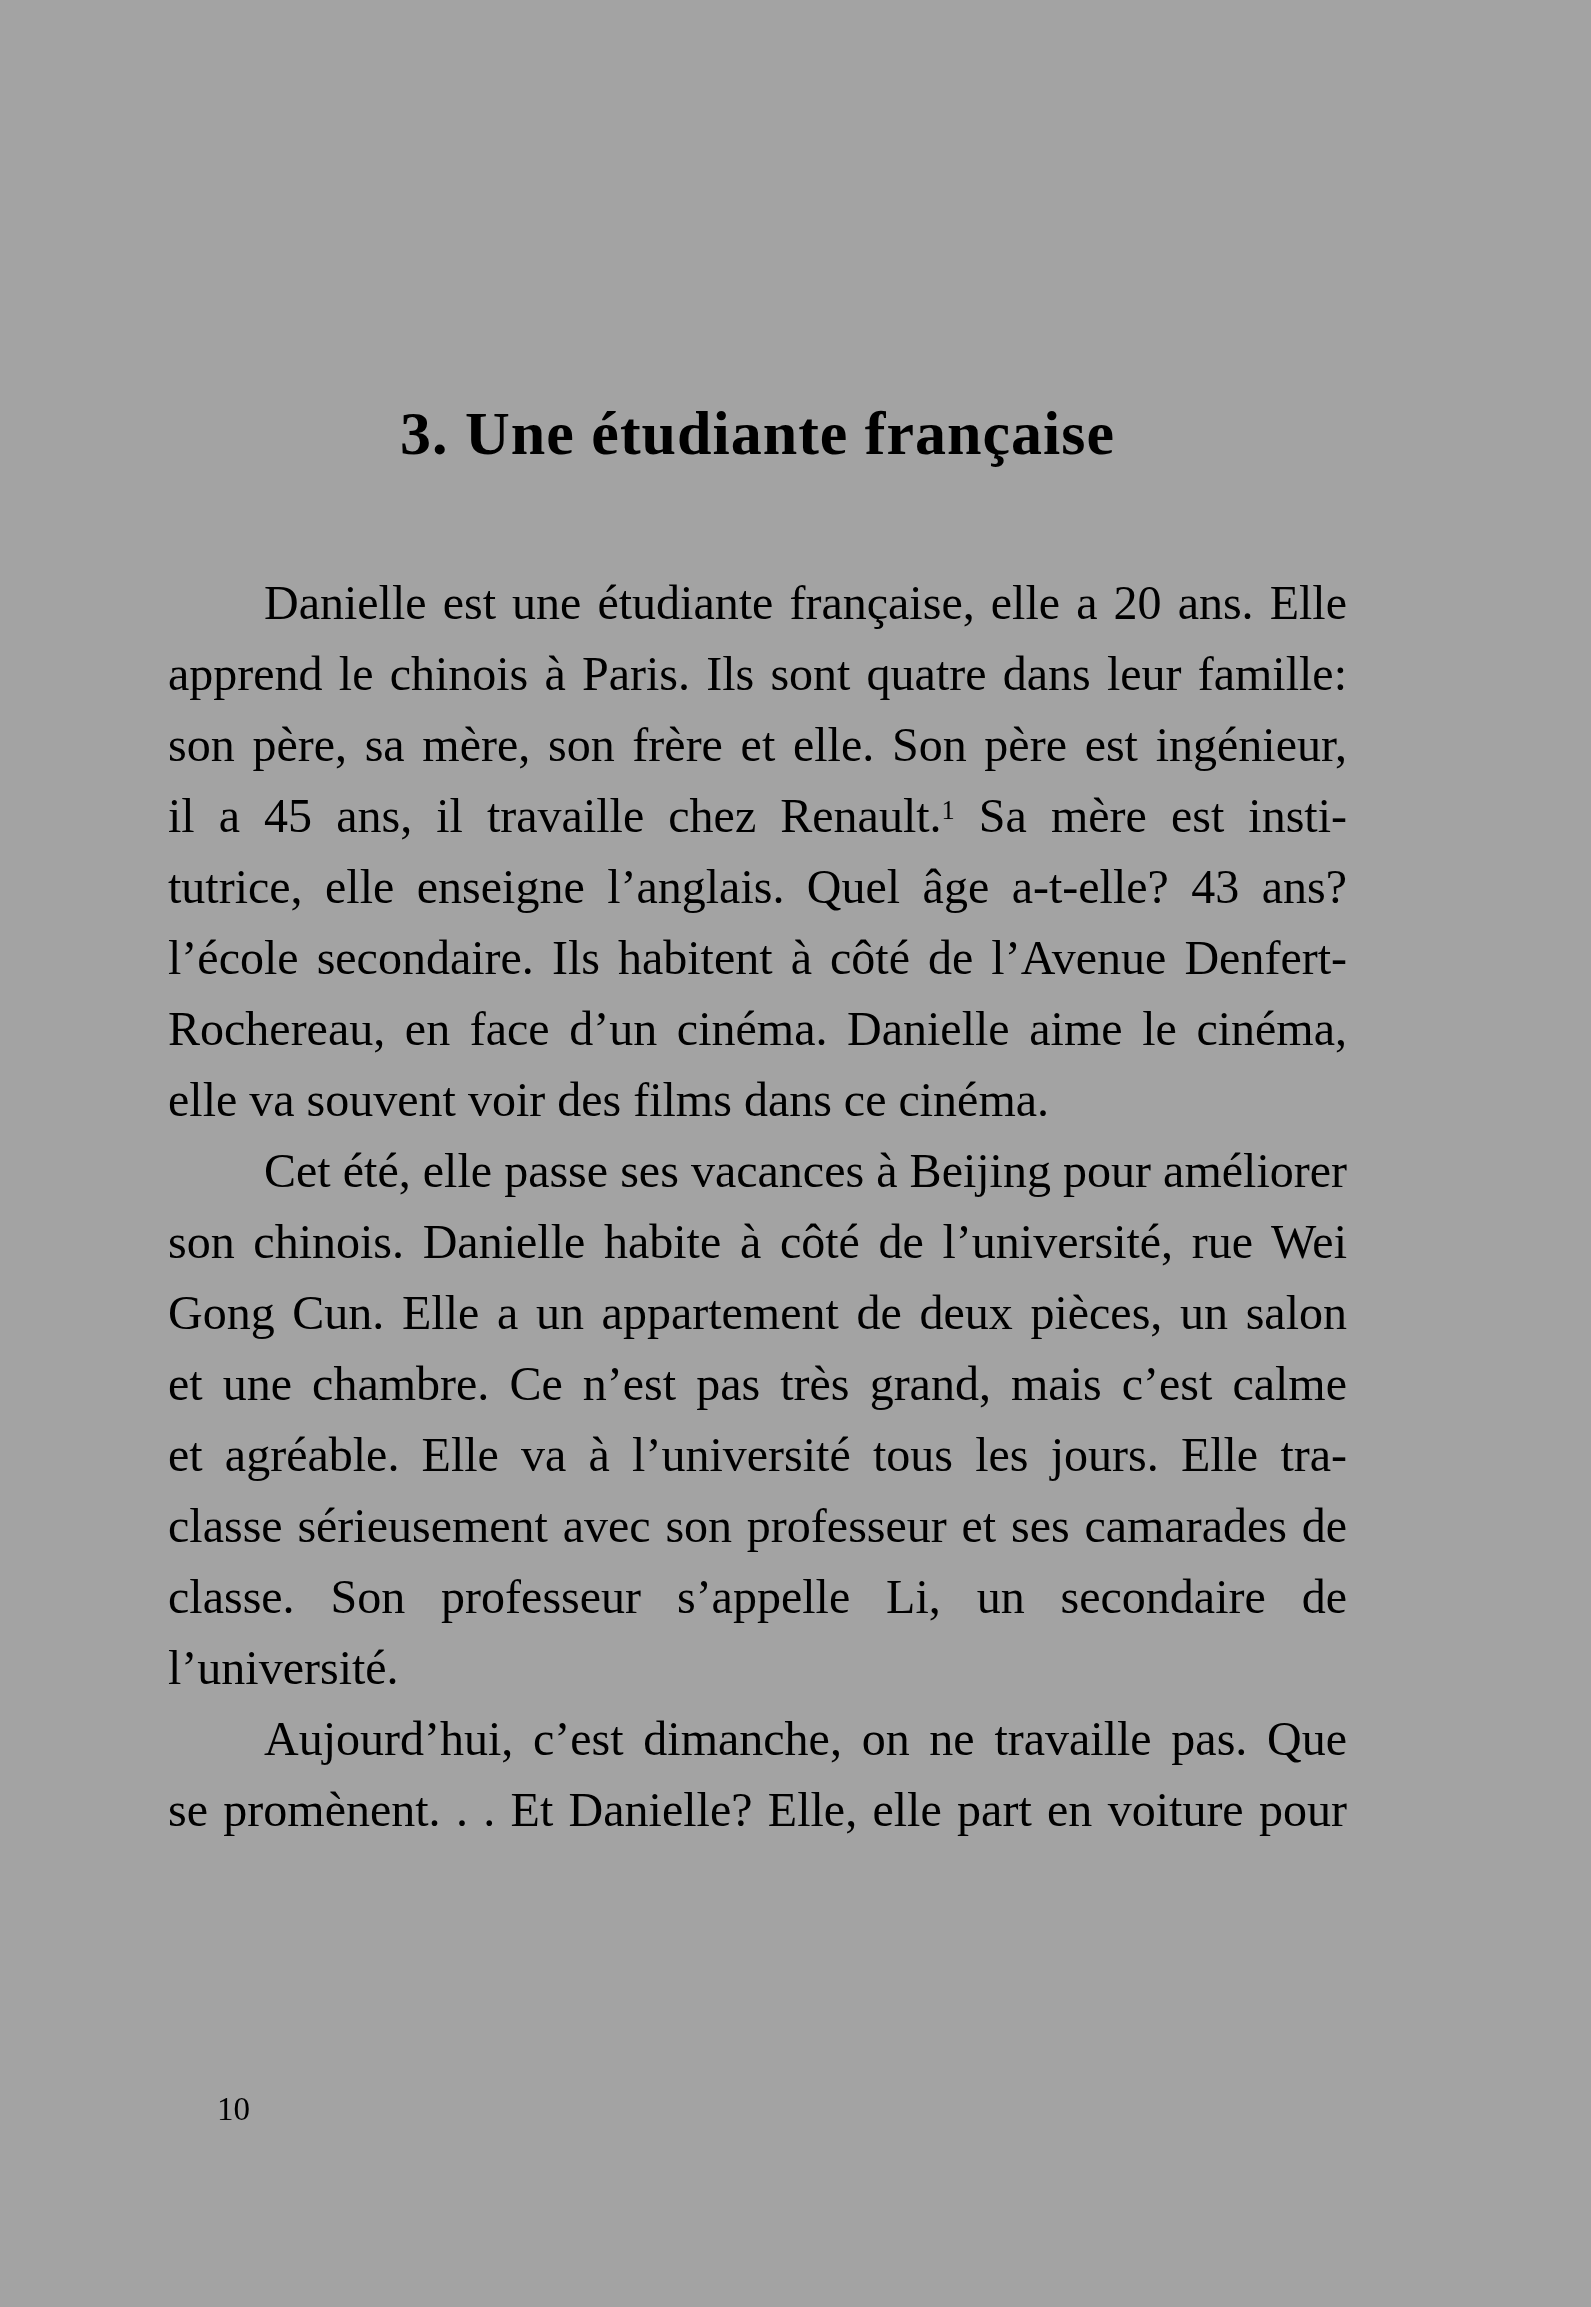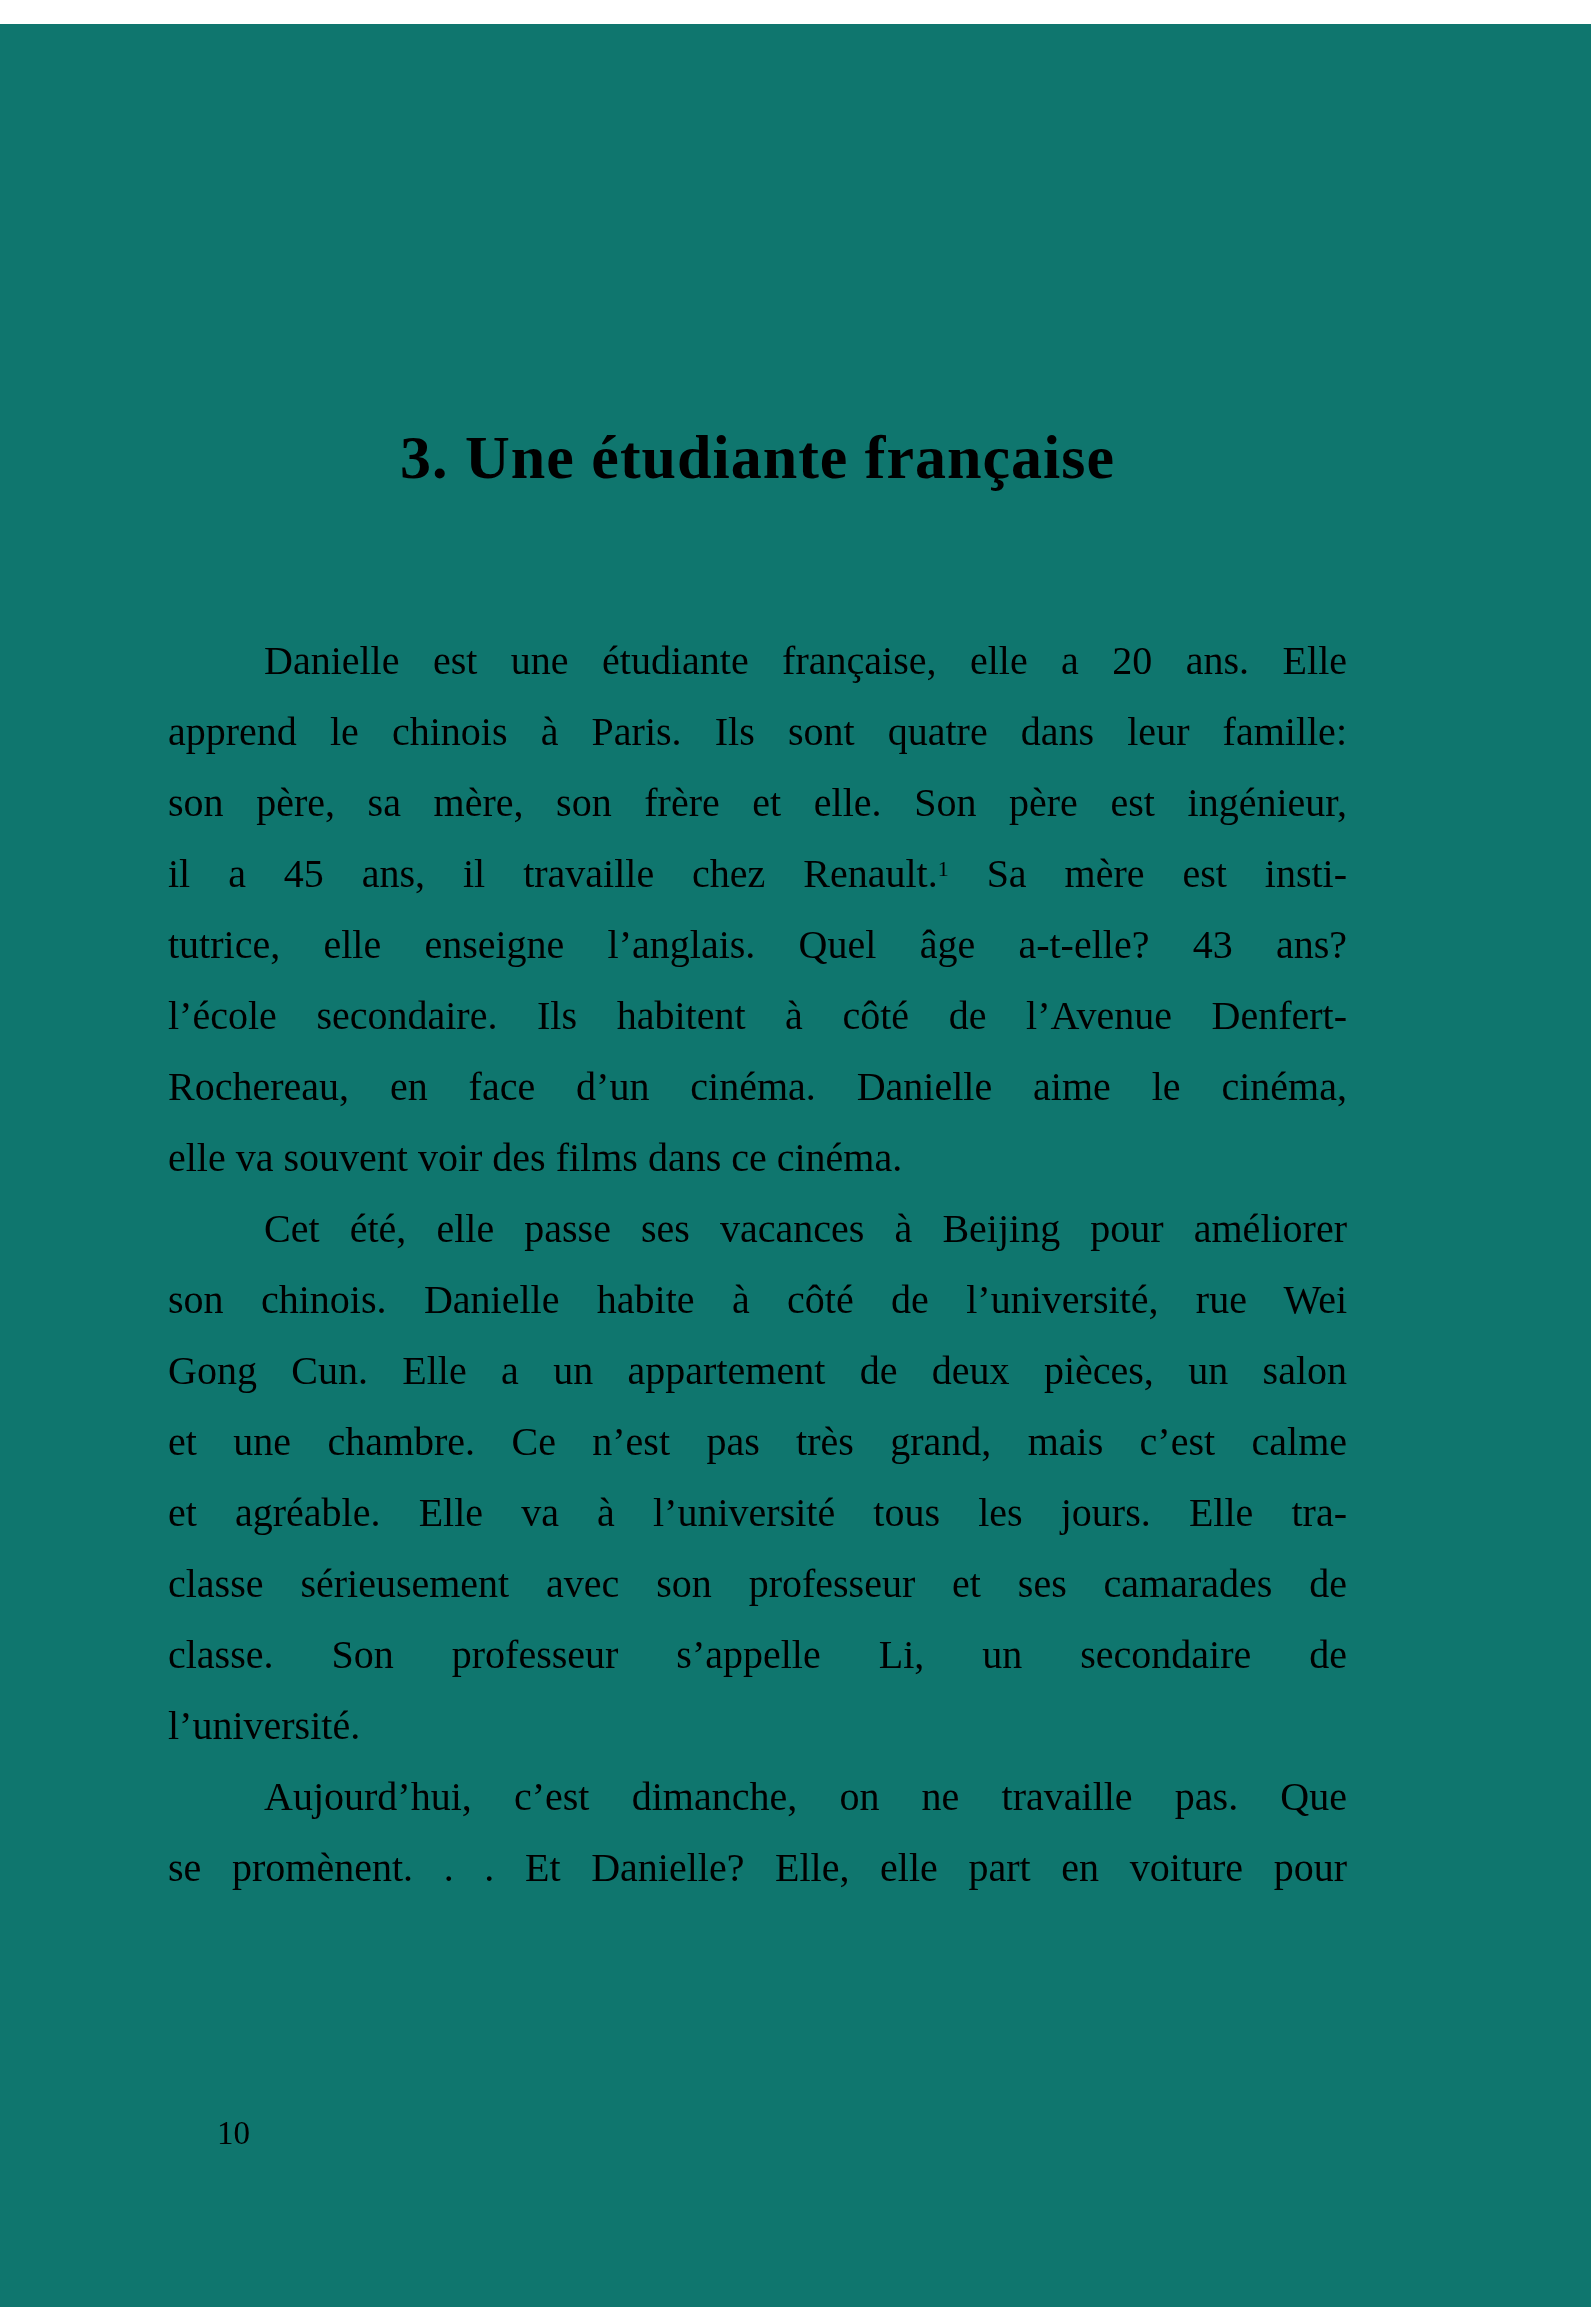--- a/index.html
+++ b/index.html
@@ -11,42 +11,41 @@
     width: 1591px;
     height: 2307px;
     position: relative;
     font-family: "Liberation Serif", "DejaVu Serif", serif;
     color: #000000;
     overflow: hidden;
   }
   .page {
     position: absolute;
     inset: 0;
-    background: #0f766e;
-    margin-top: 24px;
+    background: #a3a3a3;
   }
   .title {
     position: absolute;
     left: 168px;
     width: 1179px;
     top: 398px;
     margin: 0;
     font-size: 62px;
     font-weight: bold;
     line-height: 1.15;
     text-align: center;
     letter-spacing: 1px;
     white-space: nowrap;
   }
   .body-text {
     position: absolute;
     left: 168px;
     width: 1179px;
-    top: 601px;
-    font-size: 40px;
+    top: 567px;
+    font-size: 48px;
   }
   .line {
     height: 71px;
     line-height: 71px;
     text-align: justify;
     text-align-last: justify;
     text-justify: inter-word;
     white-space: nowrap; 
   }
   .line.indent {

